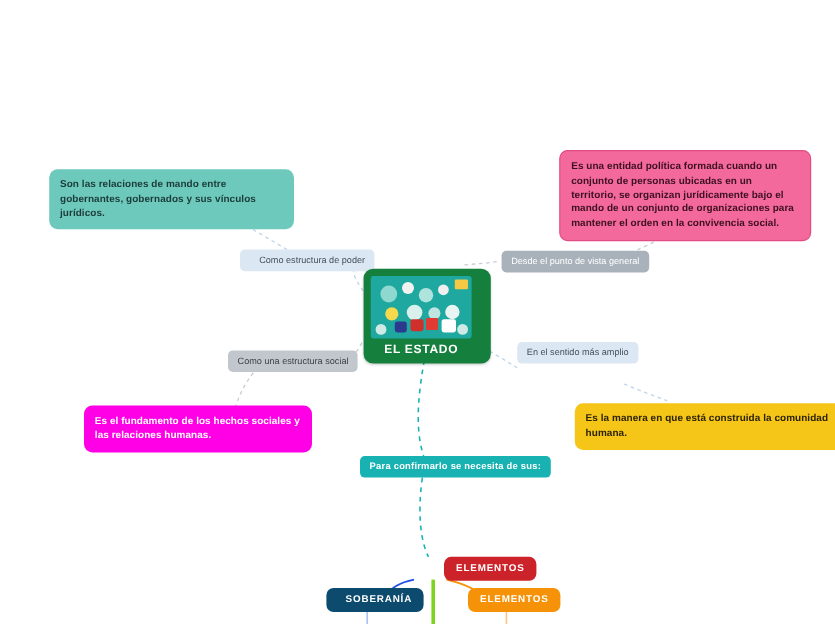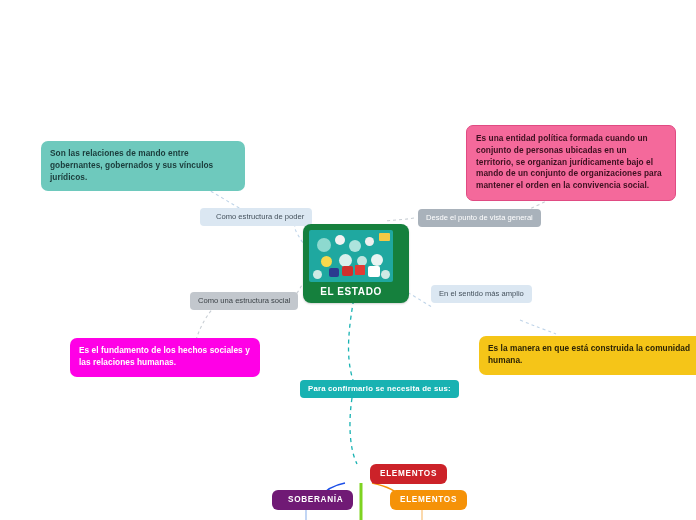--- a/index.html
+++ b/index.html
@@ -87,21 +87,21 @@
     border-radius: 6px;
     padding: 5px 10px 6px 10px;
     font-size: 8.2px;
     font-weight: bold;
     color: #ffffff;
     letter-spacing: 0.7px;
     white-space: nowrap;
     text-align: center;
   }
   .chip-red    { background: #cc2229; }
-  .chip-blue   { background: #701a75; padding-left: 16px; }
+  .chip-blue   { background: #0c4a6e; padding-left: 16px; }
   .chip-orange { background: #f59208; }
   .chip-teal   { background: #18b2b2; font-weight: bold; letter-spacing: 0.2px;
                  border-radius: 4px; padding: 4px 8px 5px 8px; font-size: 7.8px; }
 </style>
 </head>
 <body>
 
 <div id="canvas">
 
   <svg id="edges" viewBox="0 0 696 520" xmlns="http://www.w3.org/2000/svg">

